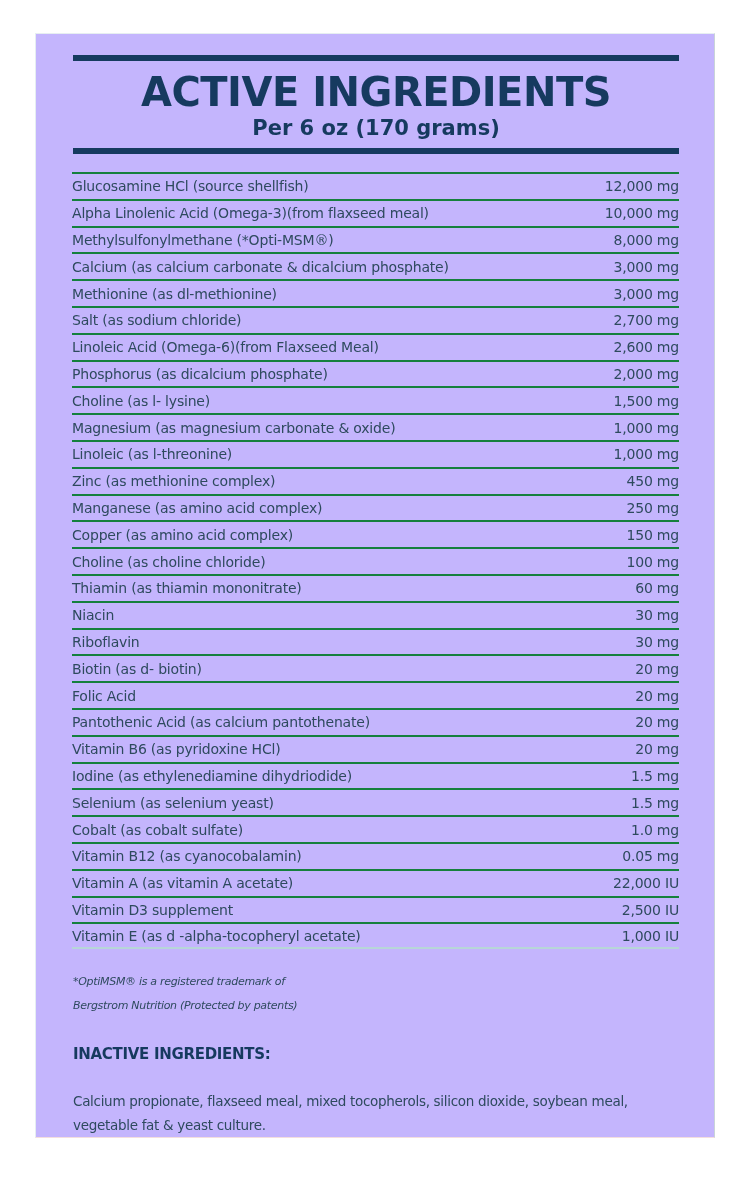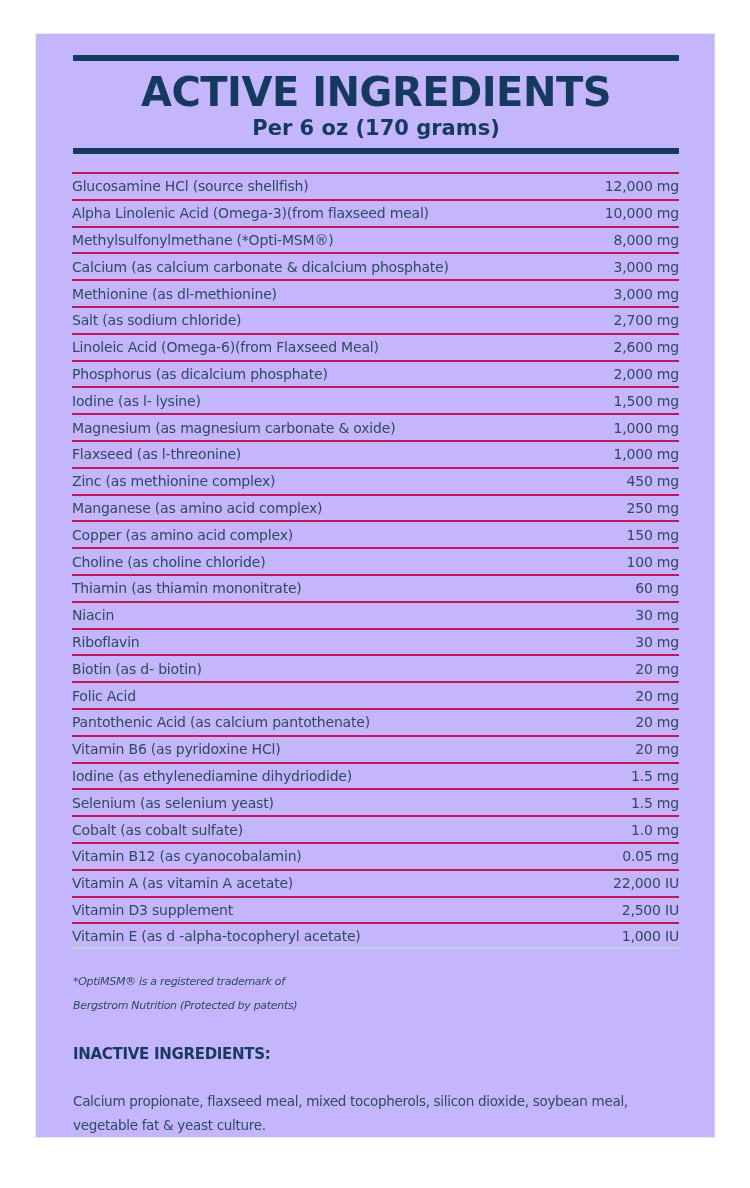--- a/index.html
+++ b/index.html
@@ -16,21 +16,21 @@
       position: absolute; left: 0; width: 680px; top: 30px; text-align: center;
       font-family: "DejaVu Sans", sans-serif; font-weight: bold; font-size: 40px; letter-spacing: -0.5px;
       color: #163a5f; line-height: 56px;
     }
     .subtitle {
       position: absolute; left: 0; width: 680px; top: 84px; text-align: center;
       font-family: "DejaVu Sans", sans-serif; font-weight: bold; font-size: 21px; color: #163a5f; line-height: 20px;
     }
     .table { position: absolute; left: 36px; top: 138px; width: 607px; }
     .row {
-      height: 26.8px; box-sizing: border-box; border-top: 2px solid #be185d;
+      height: 26.8px; box-sizing: border-box; border-top: 2px solid #15803d;
       display: flex; justify-content: space-between; align-items: center;
       font-family: "DejaVu Sans", sans-serif; font-size: 14px; color: #2e4a5e; letter-spacing: -0.2px;
     }
     .row:last-child { border-bottom: 2px solid #b7d6d8; }
     .row .name { padding-left: 0; white-space: nowrap; }
     .row .amt { white-space: nowrap; text-align: right; }
     .footnote {
       position: absolute; left: 37px; top: 936px; width: 600px;
       font-family: "DejaVu Sans", sans-serif; font-style: italic; font-size: 11px; color: #2e4a5e; line-height: 24px; letter-spacing: -0.3px;
     }
@@ -79,29 +79,29 @@
       </div>
       <div class="row">
         <span class="name">Linoleic Acid (Omega-6)(from Flaxseed Meal)</span>
         <span class="amt">2,600 mg</span>
       </div>
       <div class="row">
         <span class="name">Phosphorus (as dicalcium phosphate)</span>
         <span class="amt">2,000 mg</span>
       </div>
       <div class="row">
-        <span class="name">Iodine (as l- lysine)</span>
+        <span class="name">Choline (as l- lysine)</span>
         <span class="amt">1,500 mg</span>
       </div>
       <div class="row">
         <span class="name">Magnesium (as magnesium carbonate &amp; oxide)</span>
         <span class="amt">1,000 mg</span>
       </div>
       <div class="row">
-        <span class="name">Flaxseed (as l-threonine)</span>
+        <span class="name">Linoleic (as l-threonine)</span>
         <span class="amt">1,000 mg</span>
       </div>
       <div class="row">
         <span class="name">Zinc (as methionine complex)</span>
         <span class="amt">450 mg</span>
       </div>
       <div class="row">
         <span class="name">Manganese (as amino acid complex)</span>
         <span class="amt">250 mg</span>
       </div>

